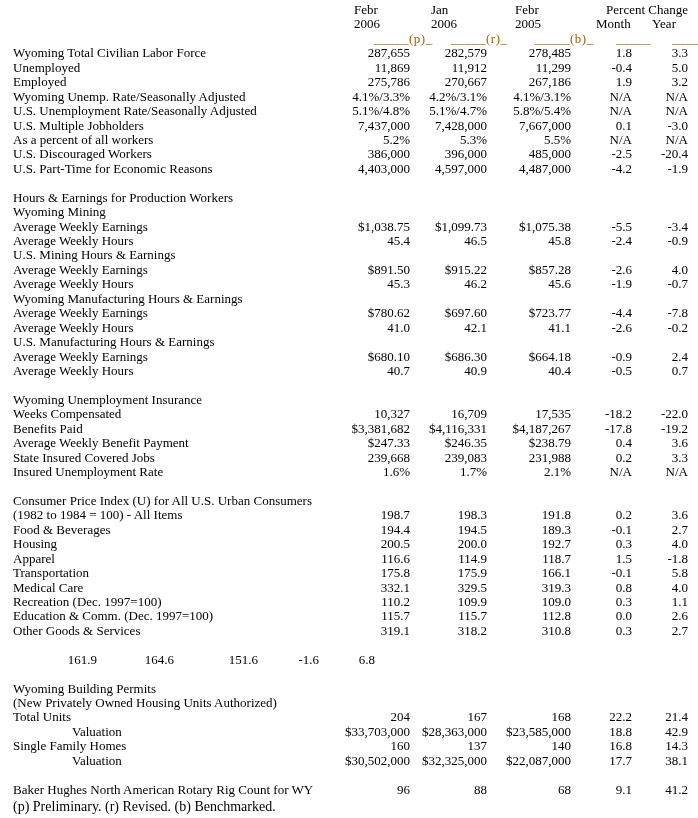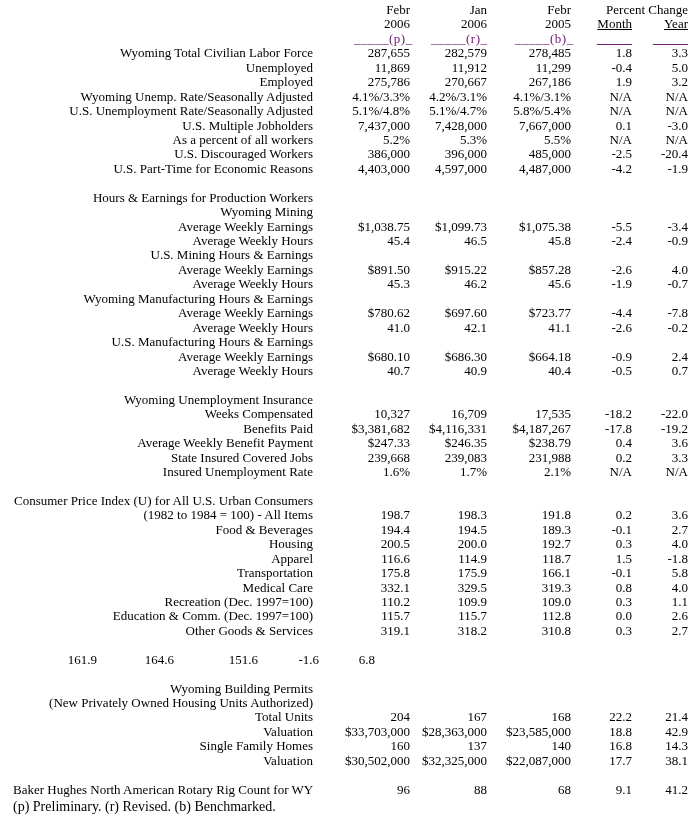--- a/index.html
+++ b/index.html
@@ -16,33 +16,33 @@
     overflow: hidden;
   }
   .row {
     display: flex;
     height: 14.45px;
     line-height: 14.45px;
     white-space: nowrap;
     align-items: baseline;
   }
   .cell { flex: none; }
-  .lbl { width: 313px; padding-left: 13px; text-align: right; overflow: visible; }
+  .lbl { width: 313px; padding-left: 13px; text-align: left; overflow: visible; }
   .ind1 .lbl { }
   .ind2 .lbl { padding-left: 72px; }
   .c1 { width: 97px;  text-align: right; }
   .c2 { width: 77px;  text-align: right; }
   .c3 { width: 84px;  text-align: right; }
   .cm { width: 61px;  text-align: right; }
   .cy { width: 56px;  text-align: right; }
   .pc { width: 117px; text-align: right; }
-  .hc { display: inline-block; text-align: right; }
+  .hc { display: inline-block; text-align: left; }
   .w56 { width: 56px; }
-  .w36 { width: 36px; text-decoration: underline; }
-  .rule { color: #701a75; letter-spacing: 0.5px; }
+  .w36 { width: 36px; }
+  .rule { color: #a16207; letter-spacing: 0.5px; margin-left: 20px; }
   .footnote {
     margin-top: 3px;
     padding-left: 13px;
     font-size: 14px;
     line-height: 13px;
   }
 </style>
 </head>
 <body>
 

